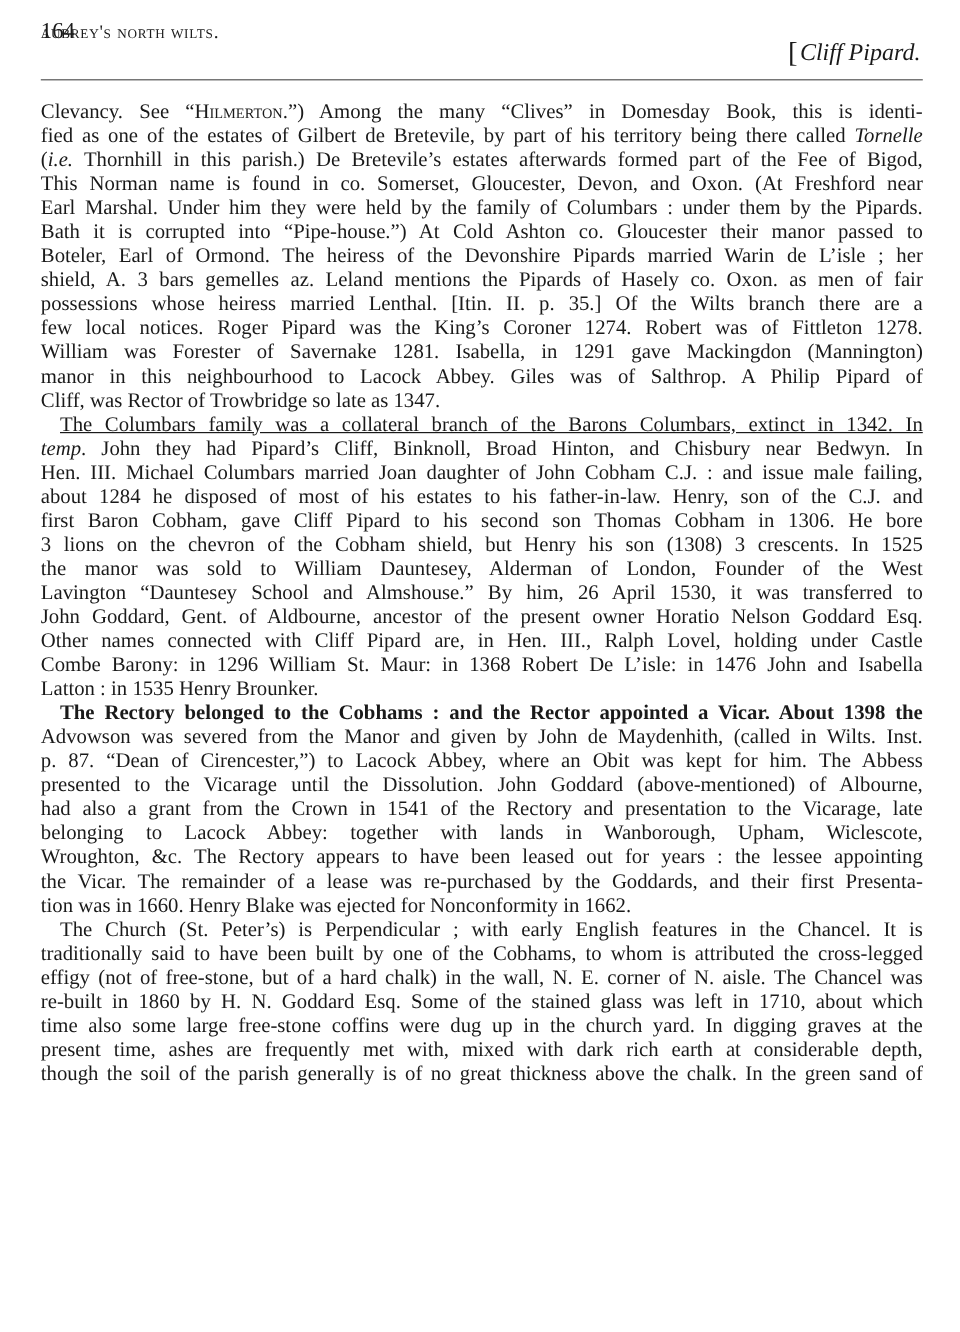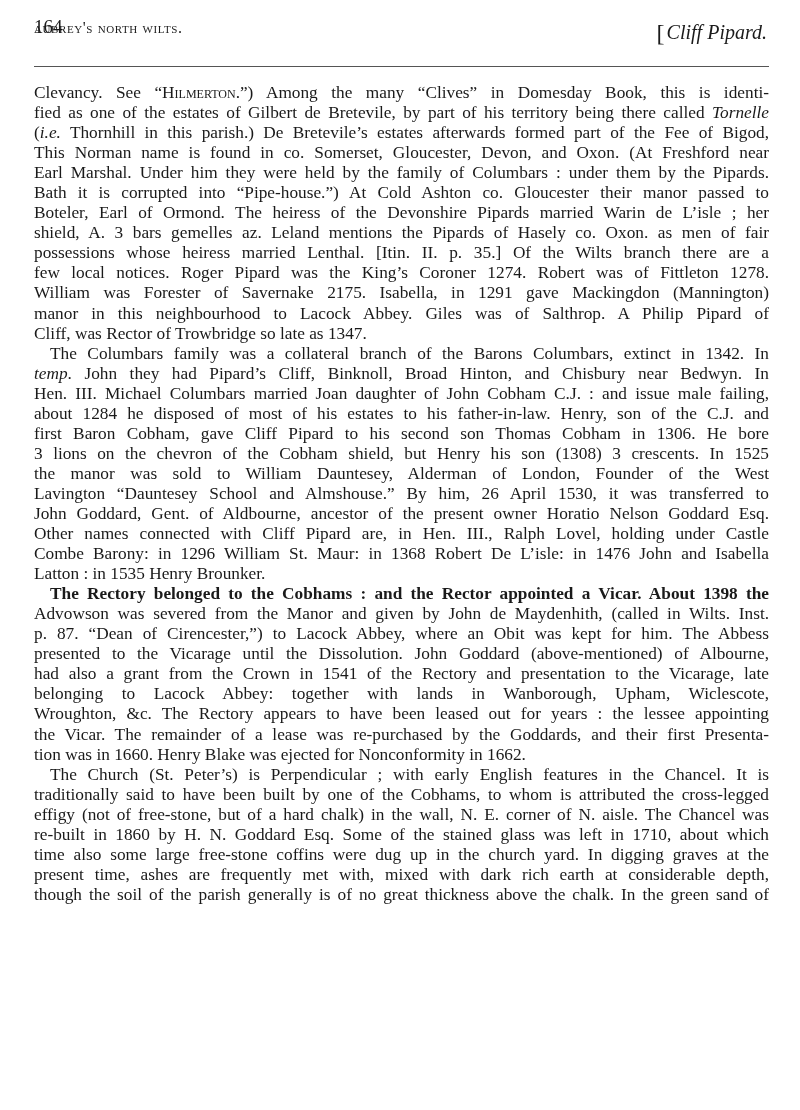--- a/index.html
+++ b/index.html
@@ -1,21 +1,21 @@
 <!DOCTYPE html>
 <html><head>
 <meta charset="utf-8">
 <style>
   html, body { margin: 0; padding: 0; background: #ffffff; }
   body { width: 800px; height: 1110px; position: relative; overflow: hidden; color: #1a1a1a; }
   .page { position: absolute; left: 34px; top: 0; width: 735px; font-family: "Liberation Serif", "DejaVu Serif", serif; }
   .running-head { position: absolute; top: 14px; left: 0; width: 735px; height: 30px; font-size: 19px; }
   .page-number { position: absolute; left: 0; top: 2px; }
   .running-title { position: absolute; left: 0; right: 0; top: 5px; font-size: 16px; letter-spacing: 0.6px; font-variant: small-caps; text-transform: lowercase; }
-  .section-title { position: absolute; right: 2px; top: 4px; font-style: italic; font-size: 20px; }
+  .section-title { position: absolute; right: 2px; top: 16px; font-style: italic; font-size: 20px; }
   .section-title .bracket { font-style: normal; font-size: 24px; font-weight: 300; margin-right: 2px; position: relative; top: 2px; }
   .rule { position: absolute; top: 66px; left: 0; width: 735px; height: 0; border-top: 1px solid #555; }
   .body-text { position: absolute; top: 83px; left: 0; width: 735px; font-size: 17.3px; line-height: 20.05px; text-align: justify; }
   .body-text p { margin: 0; }
   .line { display: block; text-align: justify; text-align-last: justify; white-space: nowrap; overflow: visible; }
   .line.last { text-align-last: left; }
   .sc { font-variant: small-caps; }
   i { }
 </style>
 </head>
@@ -34,26 +34,26 @@
         <span class="line">Clevancy. See “<span class="sc">Hilmerton</span>.”) Among the many “Clives” in Domesday Book, this is identi-</span>
         <span class="line">fied as one of the estates of Gilbert de Bretevile, by part of his territory being there called <i>Tornelle</i></span>
         <span class="line">(<i>i.e.</i> Thornhill in this parish.) De Bretevile’s estates afterwards formed part of the Fee of Bigod,</span>
         <span class="line">This Norman name is found in co. Somerset, Gloucester, Devon, and Oxon. (At Freshford near</span>
         <span class="line">Earl Marshal. Under him they were held by the family of Columbars : under them by the Pipards.</span>
         <span class="line">Bath it is corrupted into “Pipe-house.”) At Cold Ashton co. Gloucester their manor passed to</span>
         <span class="line">Boteler, Earl of Ormond. The heiress of the Devonshire Pipards married Warin de L’isle ; her</span>
         <span class="line">shield, A. 3 bars gemelles az. Leland mentions the Pipards of Hasely co. Oxon. as men of fair</span>
         <span class="line">possessions whose heiress married Lenthal. [Itin. II. p. 35.] Of the Wilts branch there are a</span>
         <span class="line">few local notices. Roger Pipard was the King’s Coroner 1274. Robert was of Fittleton 1278.</span>
-        <span class="line">William was Forester of Savernake 2175. Isabella, in 1291 gave Mackingdon (Mannington)</span>
+        <span class="line">William was Forester of Savernake 1281. Isabella, in 1291 gave Mackingdon (Mannington)</span>
         <span class="line">manor in this neighbourhood to Lacock Abbey. Giles was of Salthrop. A Philip Pipard of</span>
         <span class="line last">Cliff, was Rector of Trowbridge so late as 1347.</span>
       </p>
       <p>
-        <span class="line" style="text-indent: 16px;">The Columbars family was a collateral branch of the Barons Columbars, extinct in 1342. In</span>
+        <span class="line" style="text-indent: 16px; text-decoration: underline;">The Columbars family was a collateral branch of the Barons Columbars, extinct in 1342. In</span>
         <span class="line"><i>temp</i>. John they had Pipard’s Cliff, Binknoll, Broad Hinton, and Chisbury near Bedwyn. In</span>
         <span class="line">Hen. III. Michael Columbars married Joan daughter of John Cobham C.J. : and issue male failing,</span>
         <span class="line">about 1284 he disposed of most of his estates to his father-in-law. Henry, son of the C.J. and</span>
         <span class="line">first Baron Cobham, gave Cliff Pipard to his second son Thomas Cobham in 1306. He bore</span>
         <span class="line">3 lions on the chevron of the Cobham shield, but Henry his son (1308) 3 crescents. In 1525</span>
         <span class="line">the manor was sold to William Dauntesey, Alderman of London, Founder of the West</span>
         <span class="line">Lavington “Dauntesey School and Almshouse.” By him, 26 April 1530, it was transferred to</span>
         <span class="line">John Goddard, Gent. of Aldbourne, ancestor of the present owner Horatio Nelson Goddard Esq.</span>
         <span class="line">Other names connected with Cliff Pipard are, in Hen. III., Ralph Lovel, holding under Castle</span>
         <span class="line">Combe Barony: in 1296 William St. Maur: in 1368 Robert De L’isle: in 1476 John and Isabella</span>

